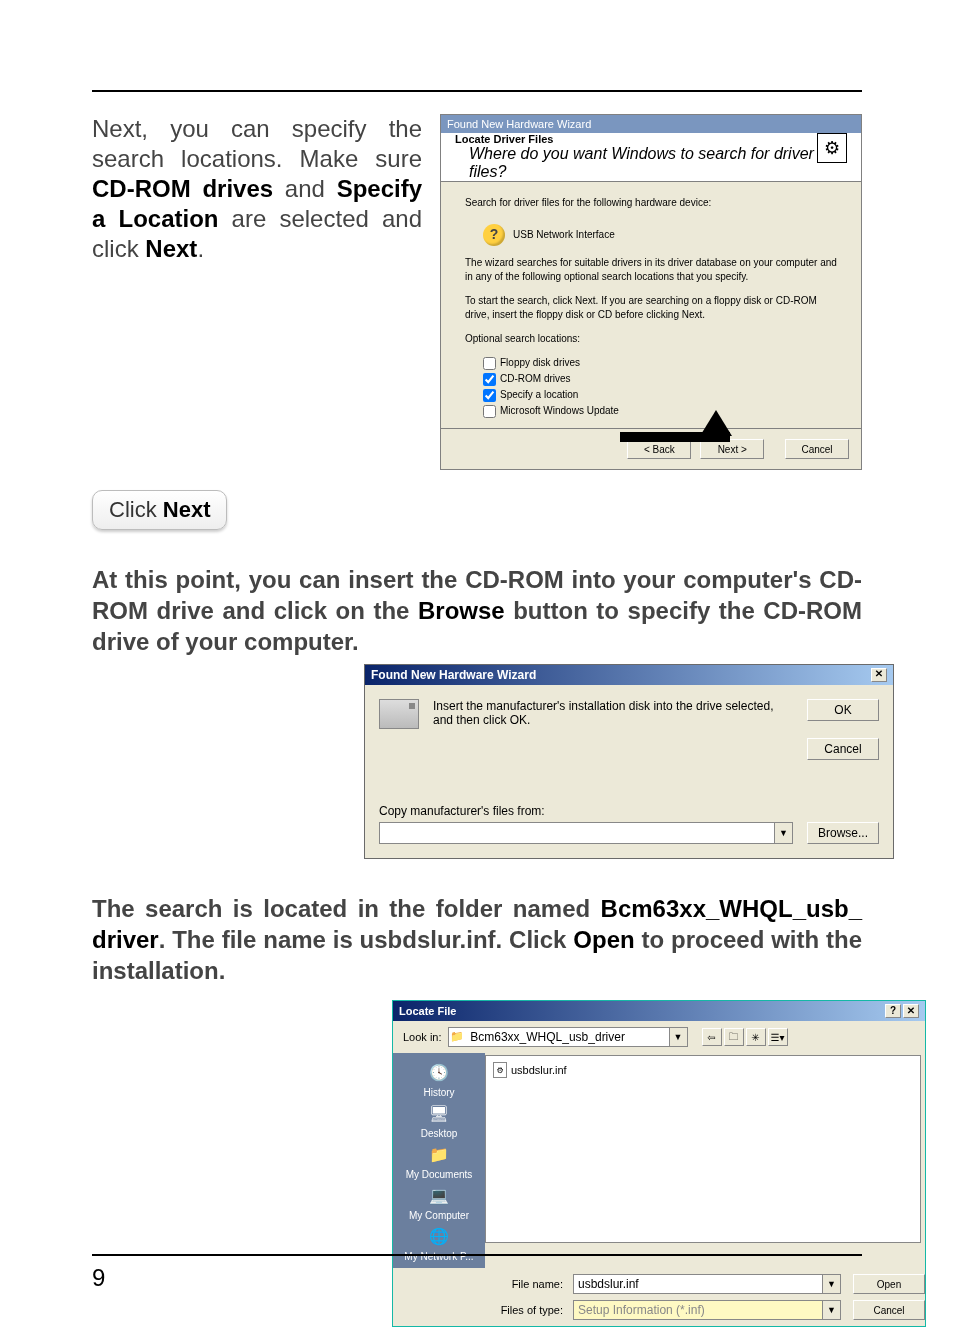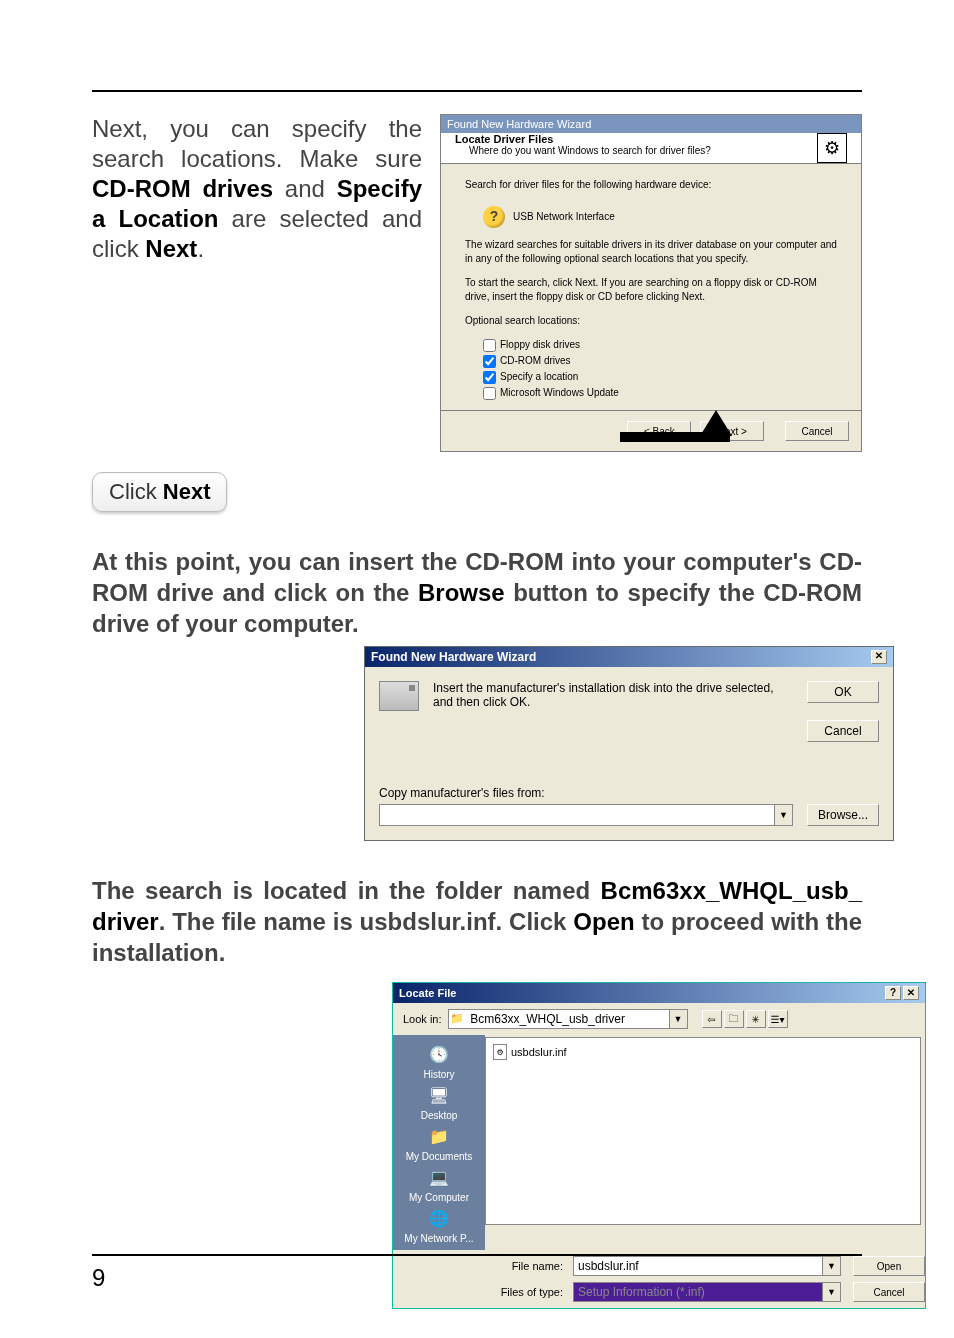--- a/index.html
+++ b/index.html
@@ -45,21 +45,21 @@
   .wiz1-head {
     background: #fff;
     padding: 0 14px;
     border-bottom: 1px solid #808080;
     display: flex;
     justify-content: space-between;
     align-items: flex-start;
   }
   .wiz1-head-left { flex: 1; }
   .wiz1-head-title { font-weight: bold; font-size: 11px; }
-  .wiz1-head-sub { padding-left: 14px; font-size: 10px; }
+  .wiz1-head-sub { padding-left: 14px; font-size: 16px; font-style: italic; }
   .wiz1-icon {
     width: 30px; height: 30px;
     background: #fff;
     border: 1px solid #000;
     display: flex; align-items: center; justify-content: center;
     font-size: 18px;
   }
   .wiz1-body {
     padding: 14px 24px 8px 24px;
     font-size: 10px;
@@ -219,21 +219,21 @@
     width: 14px; height: 16px; border: 1px solid #888; background: #fff;
     font-size: 8px; display: flex; align-items: center; justify-content: center;
   }
   .dlg3-bottom {
     display: grid; grid-template-columns: 92px 70px 1fr 72px;
     gap: 6px; align-items: center;
     padding: 6px;
   }
   .dlg3-bottom .lbl { text-align: right; font-size: 11px; padding-right: 4px; }
   .dlg3-bottom .combo { height: 20px; }
-  .dlg3-bottom .combo input[disabled]{ color:#888; background:#4c1d95; }
+  .dlg3-bottom .combo input[disabled]{ color:#888; background:#fef9c3; }
   .footer {
     position: absolute;
     left: 92px; right: 92px; bottom: 46px;
     border-top: 2px solid #000;
     padding-top: 8px;
     display: flex; justify-content: space-between;
     font-size: 24px;
   }
   .help-close { display:flex; gap:2px; }
   .help-close span {

